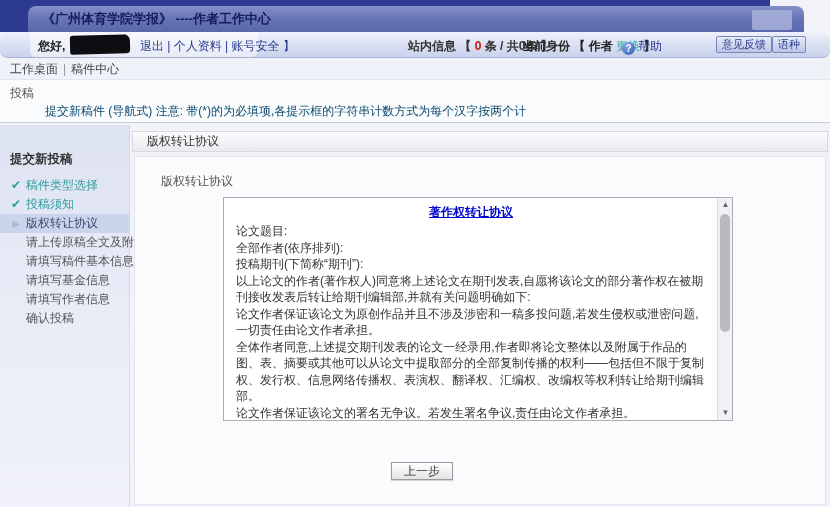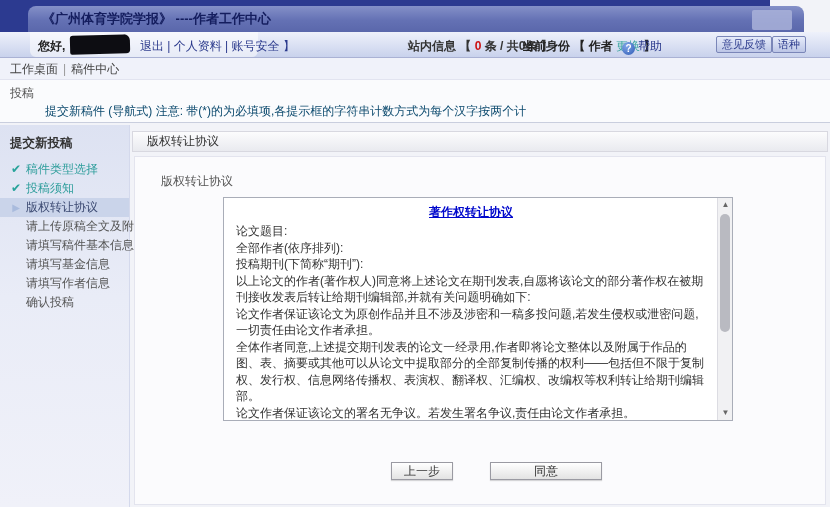--- a/index.html
+++ b/index.html
@@ -15,20 +15,21 @@
     background:linear-gradient(180deg,#8490c8 0%,#6471b4 55%,#5a67ab 100%);
     border-radius:8px 8px 0 0; line-height:26px; padding-left:14px;
     color:#141d5e; font-weight:bold; font-size:13px;
   }
   .decor-block { position:absolute; left:752px; top:10px; width:40px; height:20px; background:#a9b2d9; opacity:.85; border-radius:2px; }
   
   .toolbar {
     position:absolute; left:0; top:32px; width:830px; height:26px;
     background:linear-gradient(180deg,#eef1fb,#c9d2ec);
     border-bottom:1px solid #aab2d4;
+    border-radius:8px;
   }
   .greet-tab { position:absolute; left:30px; top:0; width:228px; height:25px; background:rgba(255,255,255,.55); border-radius:0 0 6px 6px; }
   .tb-item { position:absolute; top:6px; white-space:nowrap; font-size:12px; }
   .greeting { left:38px; color:#222; font-weight:bold; }
   .redaction { position:absolute; left:70px; top:3px; width:60px; height:19px; background:#0d0d12; border-radius:3px 6px 4px 2px; transform:rotate(-1.5deg); }
   .account-links { left:140px; color:#2b3a8c; cursor:pointer; }
   .site-info { left:408px; color:#333; font-weight:bold; }
   .count-red { color:#cc1111; }
   .identity { left:522px; color:#222; font-weight:bold; }
   .change-link { color:#3aa6a0; font-weight:normal; cursor:pointer; }
@@ -56,21 +57,21 @@
   .note-area { position:absolute; left:0; top:80px; width:830px; height:42px; background:#fafbfd; }
   .section-word { position:absolute; left:10px; top:5px; color:#555; }
   .note-text { position:absolute; left:45px; top:23px; color:#0c4a6e; }
   .hr-line { position:absolute; left:0; top:122px; width:830px; height:1px; background:#c9cede; }
   
   .sidebar {
     position:absolute; left:0; top:125px; width:130px; height:382px;
     background:linear-gradient(180deg,#dde2f2 0%,#e9ecf7 45%,#f0f1f9 100%);
     border-right:1px solid #d4d9ec;
   }
-  .sidebar-title { padding:10px 0 8px 10px; font-weight:bold; font-size:12.5px; color:#333; }
+  .sidebar-title { padding:26px 0 8px 10px; font-weight:bold; font-size:12.5px; color:#333; }
   .nav-item { position:relative; height:19px; line-height:19px; padding-left:26px; font-size:12px; color:#555; cursor:pointer; white-space:nowrap; }
   .nav-item .st-icon { position:absolute; left:8px; top:0; width:16px; text-align:center; }
   .nav-item.done { color:#2f9e9c; }
   .nav-item.done .st-icon { color:#27a39a; font-weight:bold; }
   .nav-item.current { background:#cad4ea; color:#3c4a72; }
   .nav-item.current .st-icon { color:#a9bbdd; font-size:10px; }
   
   .main-titlebar {
     position:absolute; left:132px; top:131px; width:696px; height:21px;
     background:linear-gradient(180deg,#fcfcfd,#e9eaef); border:1px solid #d8d8e0;
@@ -165,16 +166,15 @@
 
       </div>
       <div class="vscroll">
         <div class="vs-arrow vs-up">▲</div>
         <div class="vs-thumb"></div>
         <div class="vs-arrow vs-down">▼</div>
       </div>
     </div>
 
     <button class="action-btn btn-prev">上一步</button>
-    <button class="action-btn btn-agree">同意</button>
   </div>
 
 </div>
 
 </body></html>

